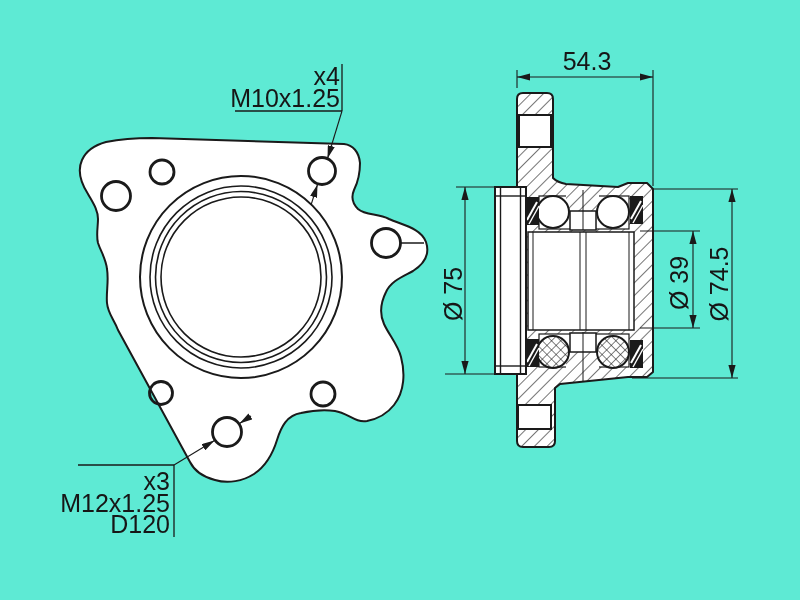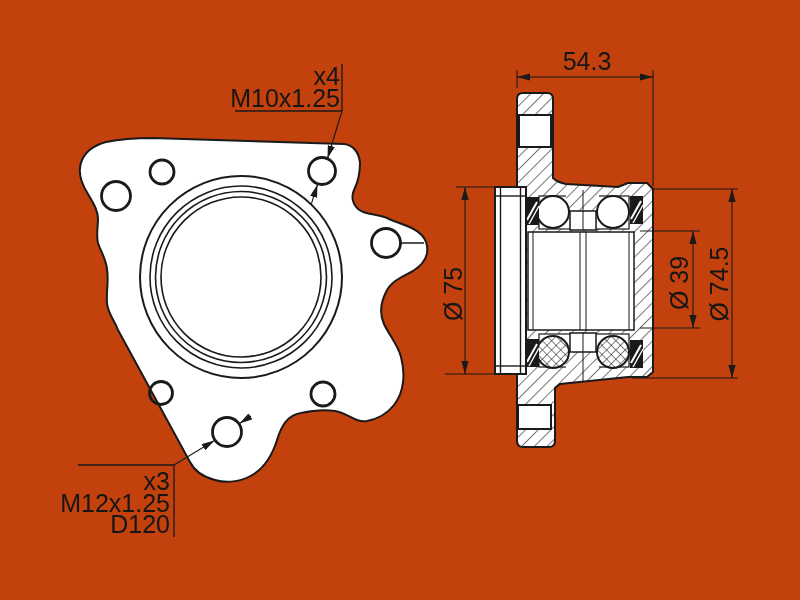--- a/index.html
+++ b/index.html
@@ -1,16 +1,16 @@
 <!DOCTYPE html>
 <html><head>
 <meta charset="utf-8">
 <style>
   html,body{margin:0;padding:0;background:#ffffff;}
-  #stage{position:relative;width:800px;height:600px;background:#c2410c;overflow:hidden;}
+  #stage{position:relative;width:800px;height:600px;background:#5eead4;overflow:hidden;}
   svg{display:block;}
   svg text{font-family:"Liberation Sans","DejaVu Sans",sans-serif;fill:#161616;}
   .dimtext{font-size:25px;}
   .callout{font-size:25px;}
 </style>
 </head>
 <body>
 
 <div id="stage">
 <svg width="800" height="600" viewBox="0 0 800 600">

